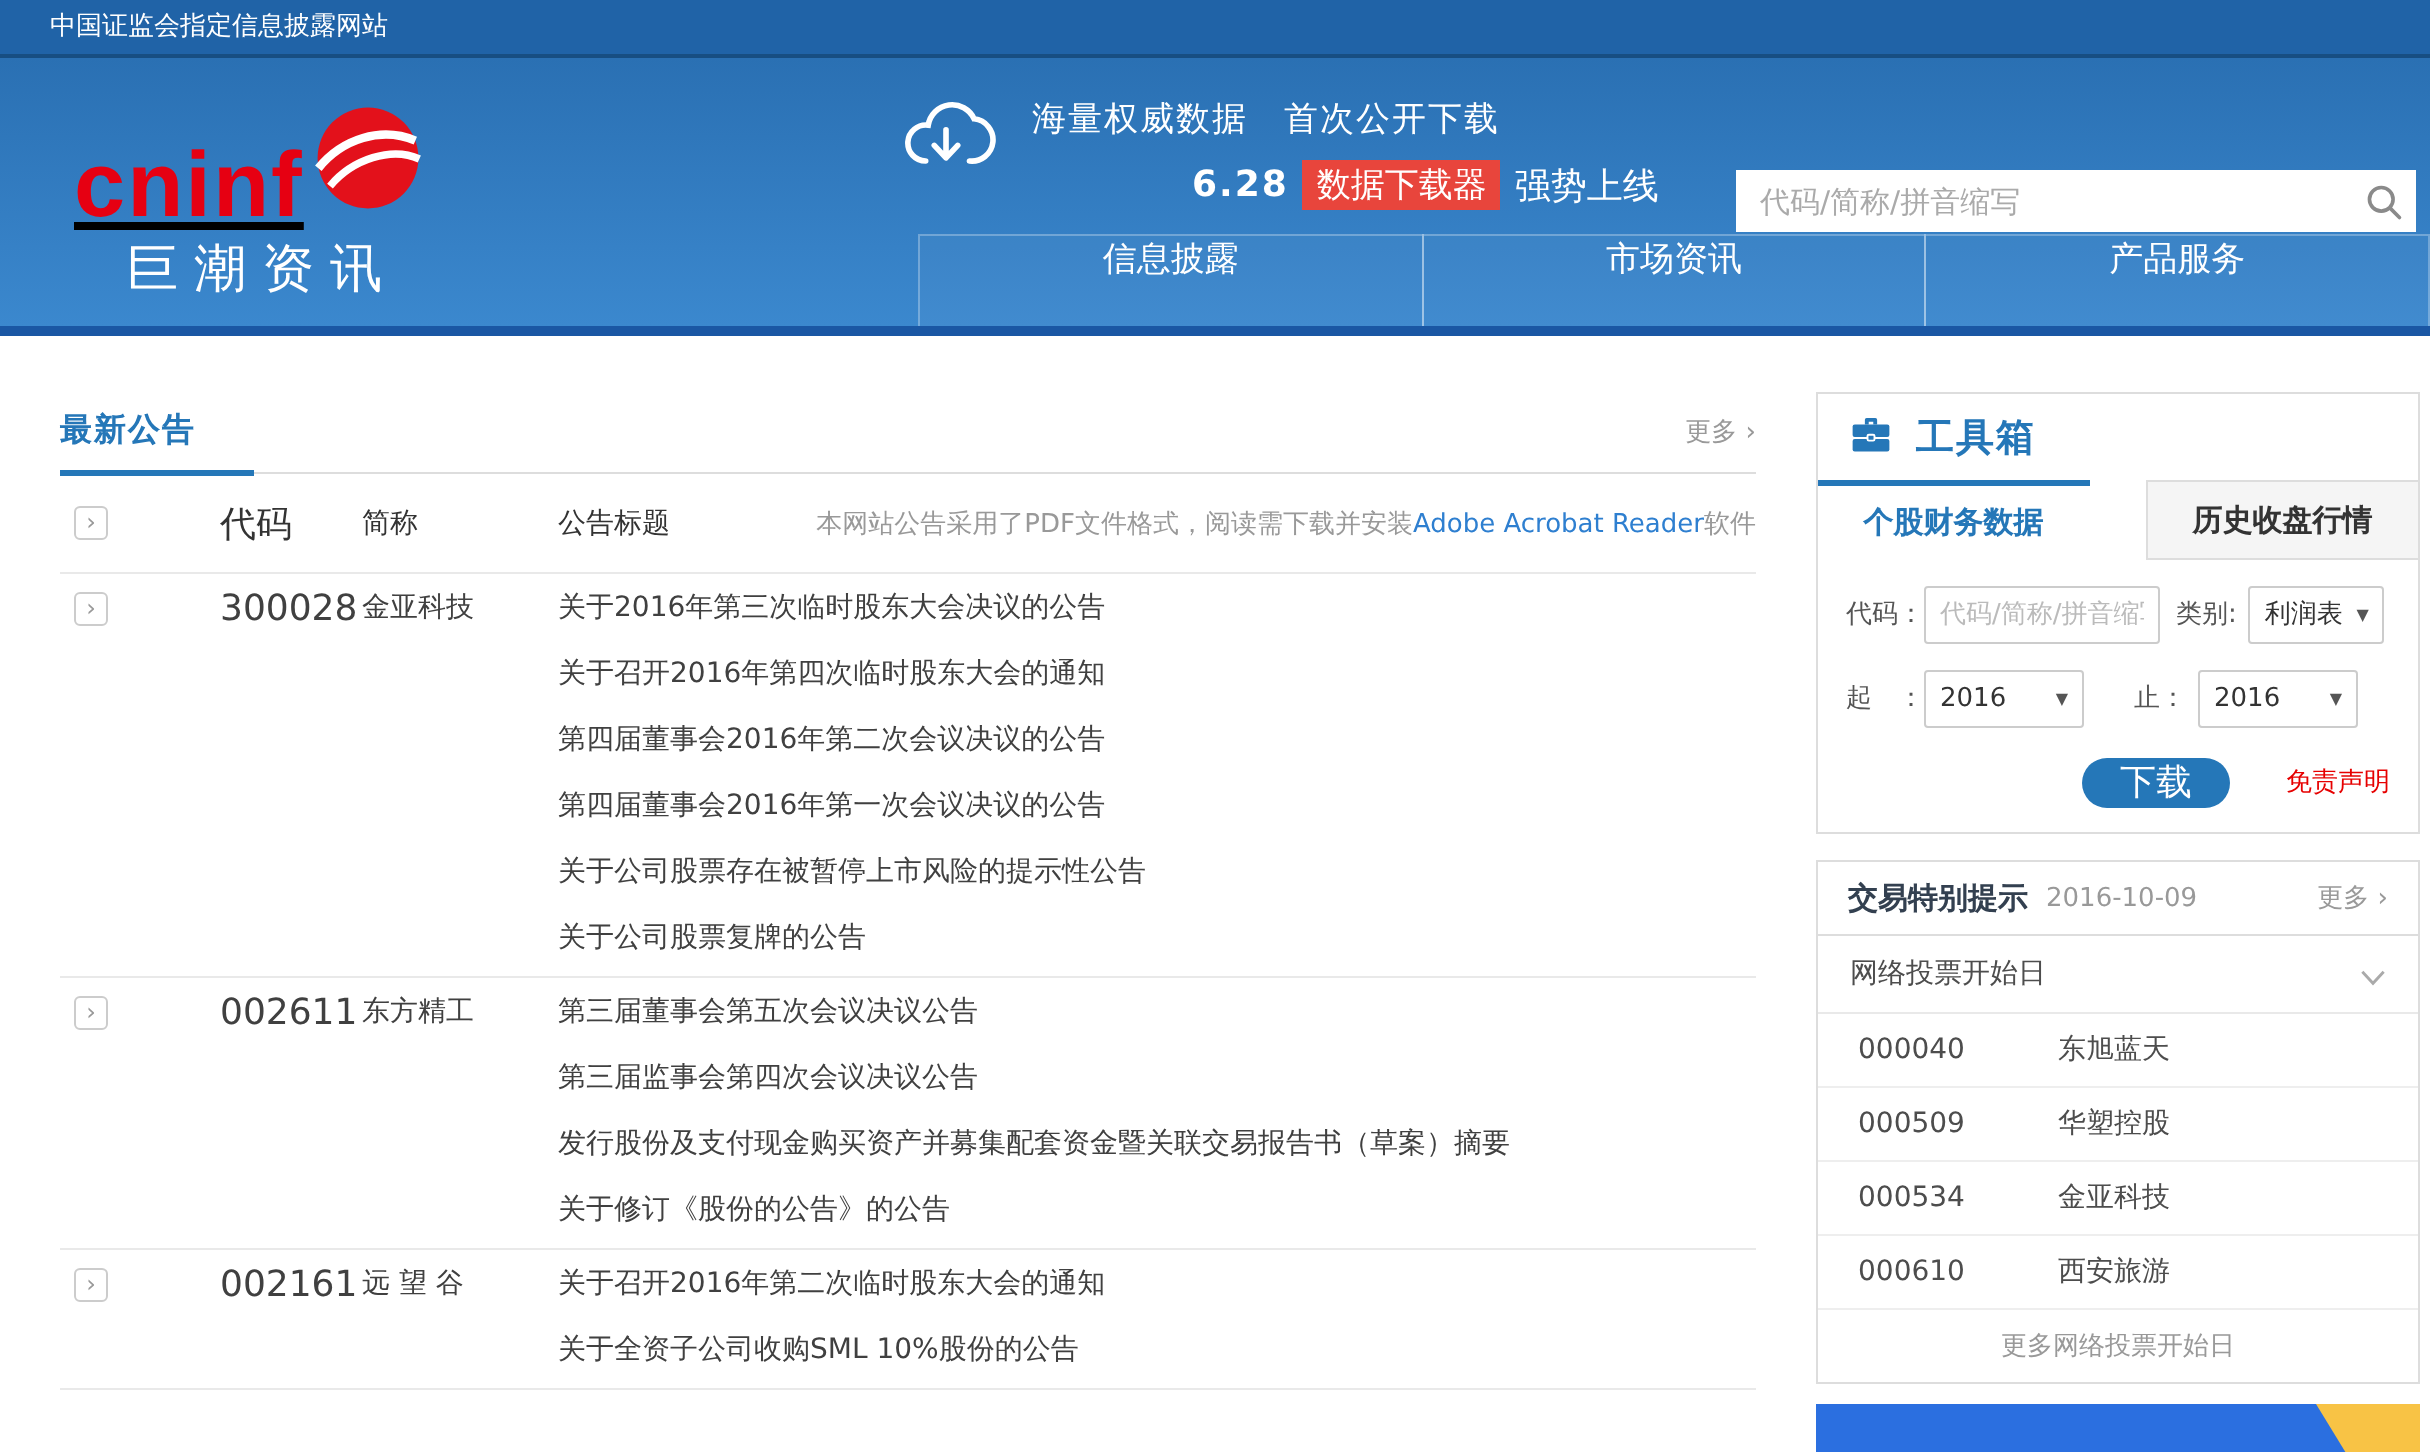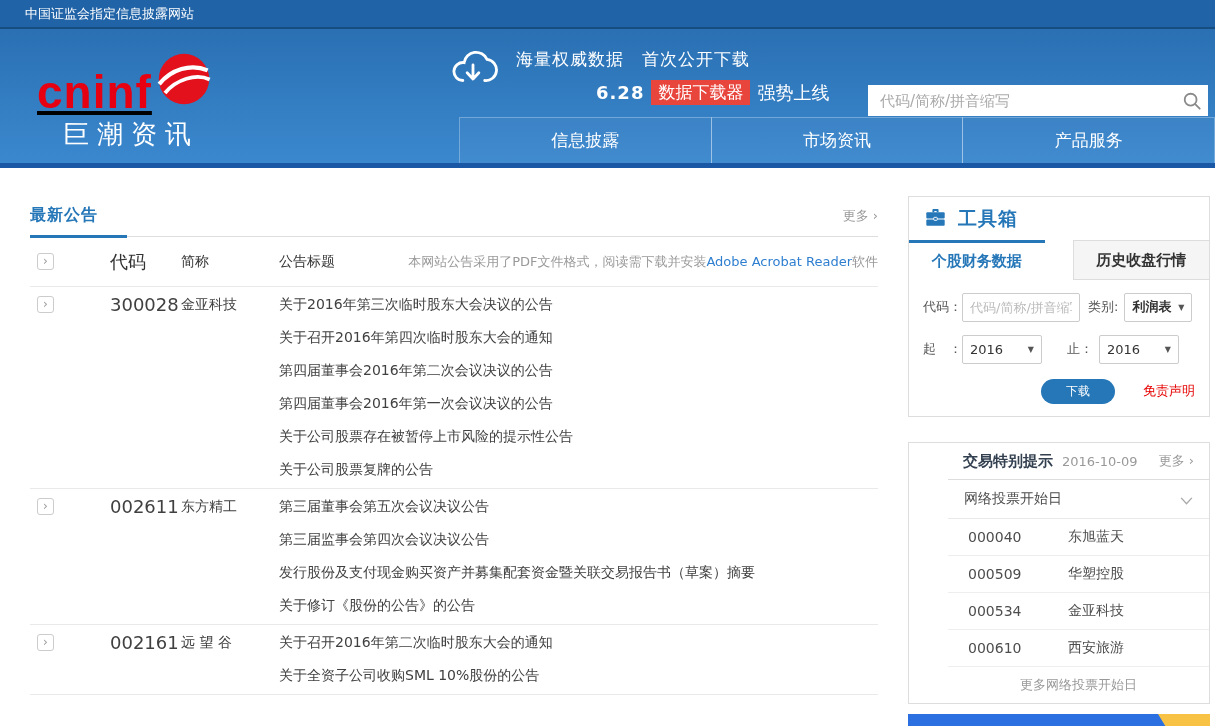--- a/index.html
+++ b/index.html
@@ -40,21 +40,21 @@
   .promo-badge{background:var(--badge-red);color:#fff;font-size:17px;padding:1px 7px;margin:0 7px;}
 
   .search{position:absolute;left:868px;top:56px;width:340px;height:31px;background:#fff;
     display:flex;align-items:center;}
   .search input{flex:1;border:none;outline:none;font-size:15px;color:#333;padding:0 12px;
     font-family:inherit;background:transparent;}
   .search input::placeholder{color:#aaa;}
   .search-btn{width:32px;height:100%;display:flex;align-items:center;justify-content:center;cursor:pointer;}
 
   .nav{position:absolute;right:0;bottom:0;width:755px;height:46px;display:flex;}
-  .nav-cell{flex:1;display:flex;align-items:center;justify-content:center;color:#fff;font-size:17px;
+  .nav-cell{flex:1;display:flex;align-items:flex-start;justify-content:center;color:#fff;font-size:17px;
     border:1px solid rgba(255,255,255,.28);border-bottom:none;margin-left:-1px;cursor:pointer;
     background:rgba(255,255,255,.03);}
 
   
   .main{position:absolute;left:30px;top:195px;width:848px;}
   .section-head{display:flex;align-items:center;height:42px;position:relative;
     border-bottom:1px solid var(--border);}
   .section-head::after{content:"";position:absolute;left:0;bottom:-2px;width:97px;height:3px;
     background:var(--accent);}
   .section-title{color:var(--accent);font-size:16px;font-weight:bold;letter-spacing:1px;}
@@ -92,24 +92,24 @@
   .form{padding:12px 14px 10px;}
   .form-row{display:flex;align-items:center;height:30px;margin-bottom:12px;}
   .form-label{color:var(--label-gray);font-size:13px;white-space:pre;}
   .text-input{width:118px;height:29px;border:1px solid #ccc;border-radius:2px;font-size:13px;
     padding:0 7px;color:#333;outline:none;font-family:inherit;}
   .text-input::placeholder{color:#bbb;}
   .selectbox{height:29px;border:1px solid #ccc;border-radius:2px;background:#fff;display:flex;
     align-items:center;justify-content:space-between;padding:0 7px;font-size:13px;color:#333;cursor:pointer;}
   .caret{font-size:8px;color:#555;margin-left:6px;}
   .btn-download{width:74px;height:25px;border:none;border-radius:14px;background:var(--accent);
-    color:#fff;font-size:12px;cursor:pointer;font-family:inherit;}
+    color:#fff;font-size:18px;cursor:pointer;font-family:inherit;}
   .disclaimer{color:var(--red);font-size:13px;margin-left:auto;cursor:pointer;}
 
-  .alerts{margin-top:25px;padding-left:39px;}
+  .alerts{margin-top:13px;}
   .alert-head{height:37px;display:flex;align-items:center;padding:0 15px;border-bottom:1px solid var(--border);}
   .alert-title{color:var(--alert-title);font-size:15px;font-weight:bold;}
   .alert-date{color:var(--text-gray);font-size:13px;margin-left:9px;}
   .filter-row{height:39px;display:flex;align-items:center;padding:0 16px;
     border-bottom:1px solid var(--row-line);cursor:pointer;}
   .filter-label{color:#4d4d4d;font-size:14px;}
   .filter-row .chev{margin-left:auto;}
   .stock-row{height:37px;display:flex;align-items:center;padding:0 20px;
     border-bottom:1px solid #eee;cursor:pointer;}
   .stock-code{width:100px;flex:none;color:#4d4d4d;font-size:14px;}
@@ -266,21 +266,21 @@
           </div>
         <div class="tab inactive">
             <span>历史收盘行情</span>
           </div>
       </div>
       <div class="form">
         <div class="form-row">
           <span class="form-label">代码：</span>
           <input class="text-input" type="text" placeholder="代码/简称/拼音缩写" style="">
           <span class="form-label" style="margin-left:8px;">类别:</span>
-          <div class="selectbox" style="width:68px;margin-left:6px;font-weight:bold;">
+          <div class="selectbox" style="width:68px;margin-left:6px;">
             <span>利润表</span>
               <span class="caret">▼</span>
           </div>
         </div>
         <div class="form-row">
           <span class="form-label">起　：</span>
           <div class="selectbox" style="width:80px;">
             <span>2016</span>
               <span class="caret">▼</span>
           </div>

